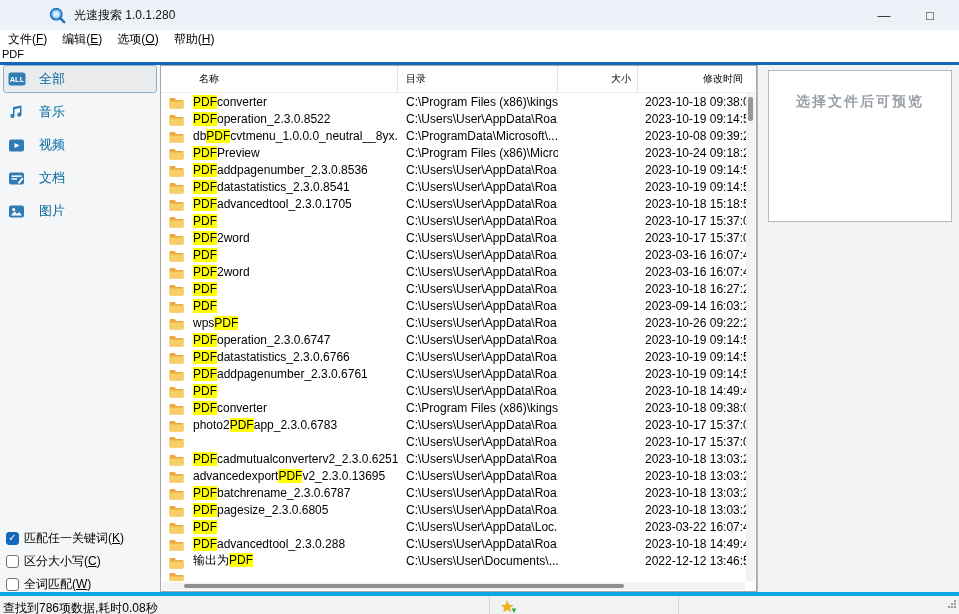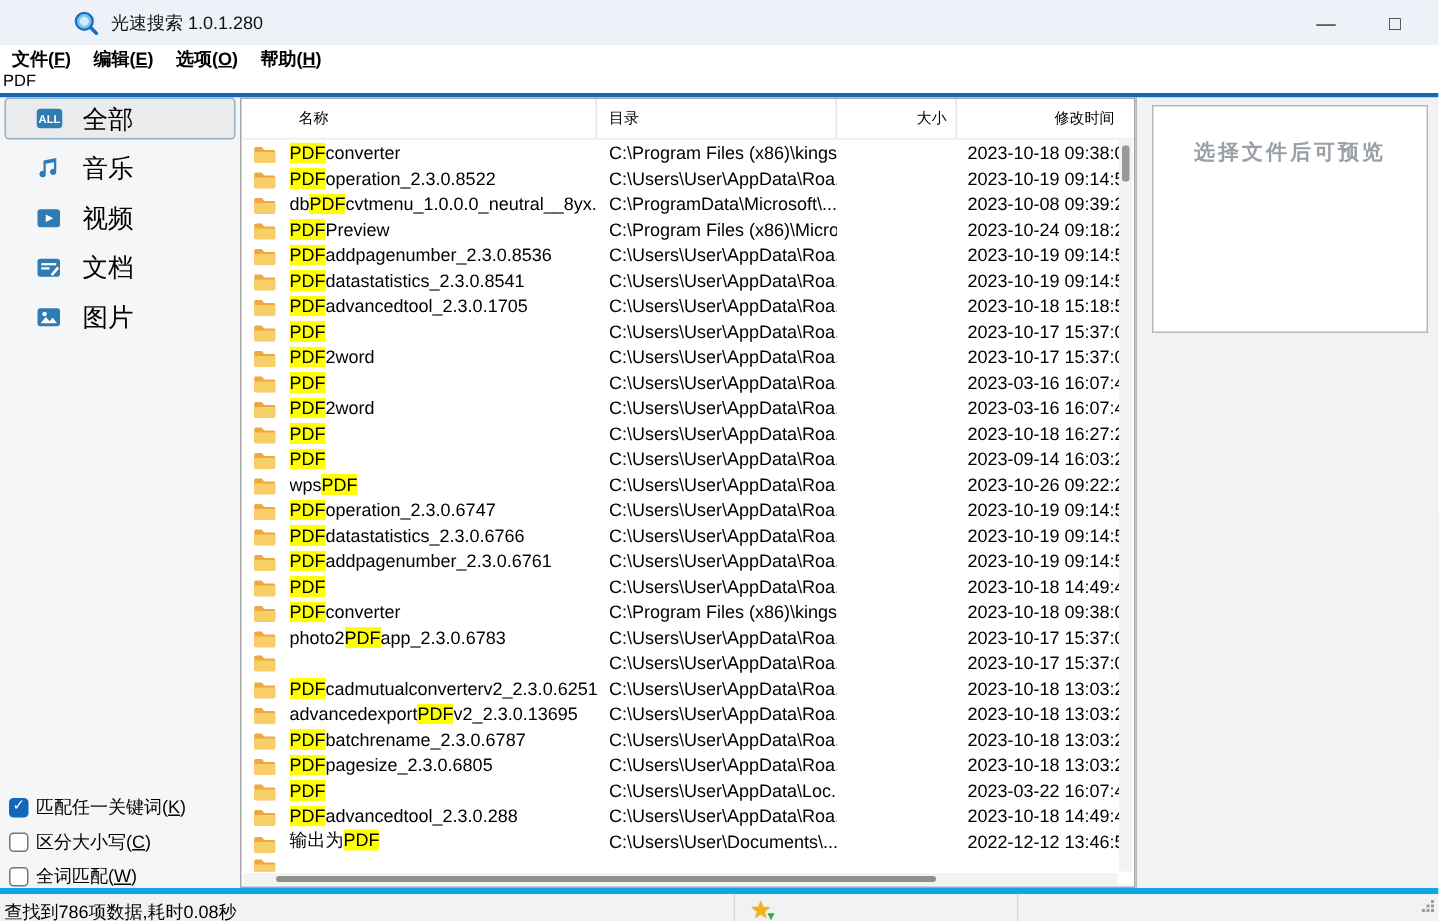--- a/index.html
+++ b/index.html
@@ -8,31 +8,31 @@
     font-family:"Liberation Sans",sans-serif;font-size:12px;color:#000;
     background:#fff;
   }
   
   .titlebar{position:absolute;left:0;top:0;width:959px;height:30px;background:#edf2f8;display:flex;align-items:center;padding-left:40px;}
   .app-icon{margin-left:9px;width:17px;height:17px;display:flex;}
   .app-title{margin-left:8px;font-size:12px;color:#111;}
   .winbtns{position:absolute;right:0;top:0;height:30px;display:flex;}
   .winbtn{width:46px;height:30px;display:flex;align-items:center;justify-content:center;font-size:13px;color:#222;}
   
-  .menubar{position:absolute;left:0;top:30px;width:959px;height:18px;background:#fff;display:flex;align-items:center;padding-left:8px;box-sizing:border-box;font-weight:bold;}
+  .menubar{position:absolute;left:0;top:30px;width:959px;height:18px;background:#fff;display:flex;align-items:center;padding-left:8px;box-sizing:border-box;}
   .menu-item{margin-right:15px;font-size:12px;white-space:nowrap;}
   .mnem{text-decoration:underline;}
   
   .searchbar{position:absolute;left:0;top:48px;width:959px;height:17px;box-sizing:border-box;background:#fff;border-bottom:3px solid #1266bc;font-size:11px;padding-left:2px;line-height:13px;}
   
   .sidebar{position:absolute;left:0;top:65px;width:160px;height:527px;background:#f5f6f7;}
-  .side-item{display:flex;align-items:center;height:28px;margin:0 3px 5px 3px;padding-left:20px;border:1px solid transparent;border-radius:3px;box-sizing:border-box;}
+  .side-item{display:flex;align-items:center;height:28px;margin:0 3px 5px 3px;padding-left:4px;border:1px solid transparent;border-radius:3px;box-sizing:border-box;}
   .side-item.selected{background:#eaebec;border-color:#8fb0c9;}
   .side-icon{width:20px;height:16px;display:flex;align-items:center;}
-  .side-label{margin-left:11px;font-size:17px;color:#000000;}
+  .side-label{margin-left:11px;font-size:13px;color:#0369a1;}
   
   .opts{position:absolute;left:6px;top:466px;display:flex;flex-direction:column;gap:9px;}
   .opt{display:flex;align-items:center;height:14px;}
   .cb{width:13px;height:13px;border-radius:3px;box-sizing:border-box;display:flex;align-items:center;justify-content:center;margin-right:5px;}
   .cb.checked{background:#1266bc;border:1px solid #1266bc;color:#fff;font-size:10px;line-height:10px;}
   .cb.unchecked{background:#fff;border:1px solid #767676;color:transparent;font-size:10px;}
   .opt-label{font-size:12px;white-space:nowrap;}
   
   .table{position:absolute;left:160px;top:65px;width:597px;height:527px;background:#fff;border:1px solid #a7a7a7;box-sizing:border-box;}
   .thead{display:flex;height:26px;align-items:center;border-bottom:1px solid #ededed;font-size:10px;}

